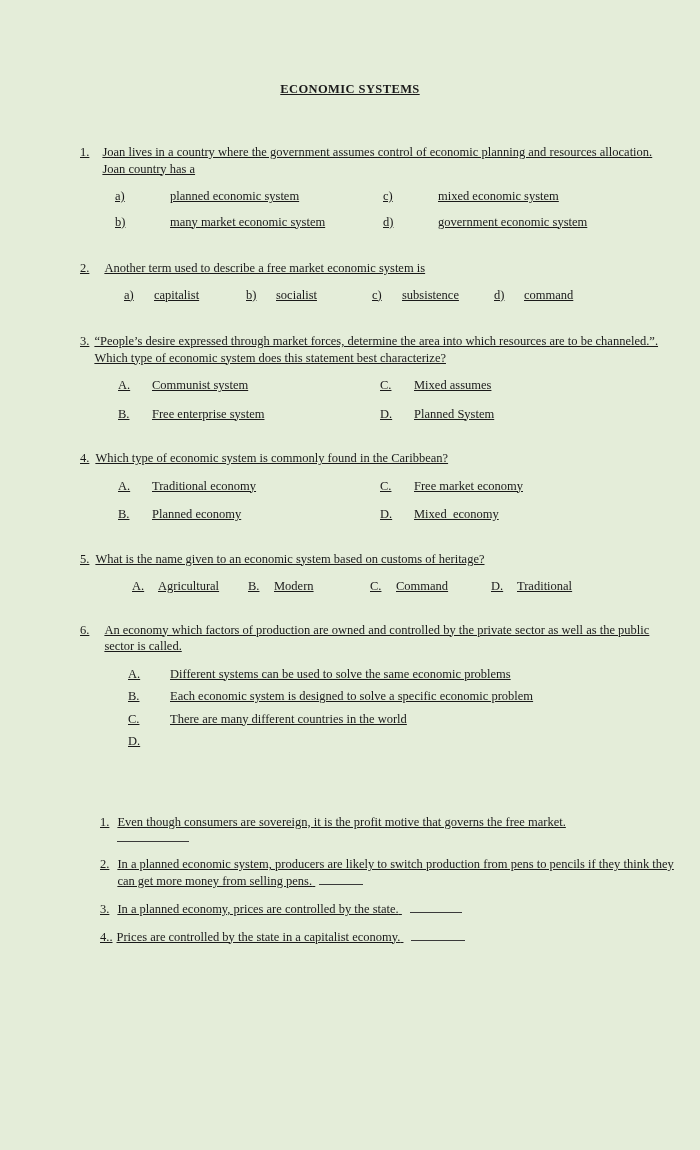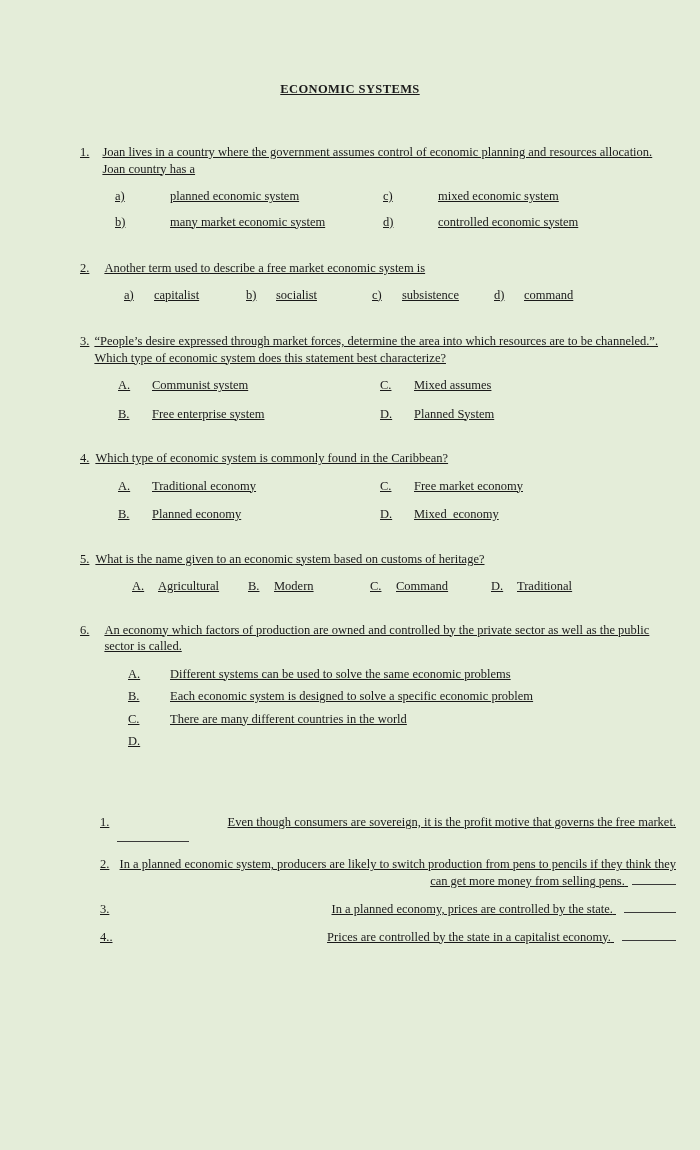--- a/index.html
+++ b/index.html
@@ -113,21 +113,20 @@
     line-height: 1.34;
     padding-left: 100px;
     padding-right: 24px;
   }
   .tf-num {
     flex: 0 0 auto;
     white-space: pre;
   }
   .tf-text {
     flex: 1 1 auto;
-    text-align: right;
   }
   .blank-inline {
     display: inline-block;
     border-bottom: 1px solid #3a3a3a;
     vertical-align: baseline;
     margin-left: 4px;
   }
   .blank-own-line {
     display: block;
     width: 72px;
@@ -164,21 +163,21 @@
         </div>
       </div>
       <div style="height:9px"></div>
       <div class="opt-row">
         <div class="opt col-a">
           <span class="opt-letter">b)</span>
           <span class="opt-text">many market economic system</span>
         </div>
         <div class="opt col-b">
           <span class="opt-letter">d)</span>
-          <span class="opt-text">controlled economic system</span>
+          <span class="opt-text">government economic system</span>
         </div>
       </div>
     </div>
   </div>
 
   <div style="height:30px"></div>
   <div class="q-block">
     <div class="q-stem">
       <span class="q-num">2.</span>
       <span style="width:15px;flex:0 0 15px"></span>

